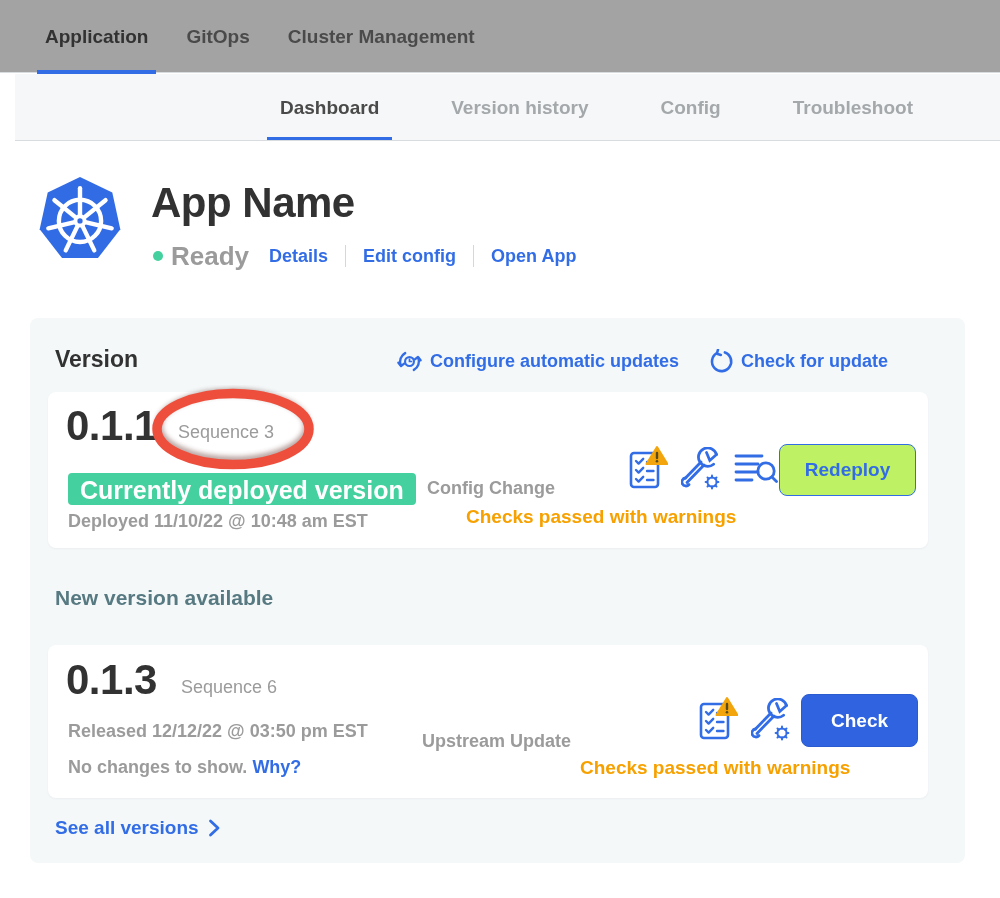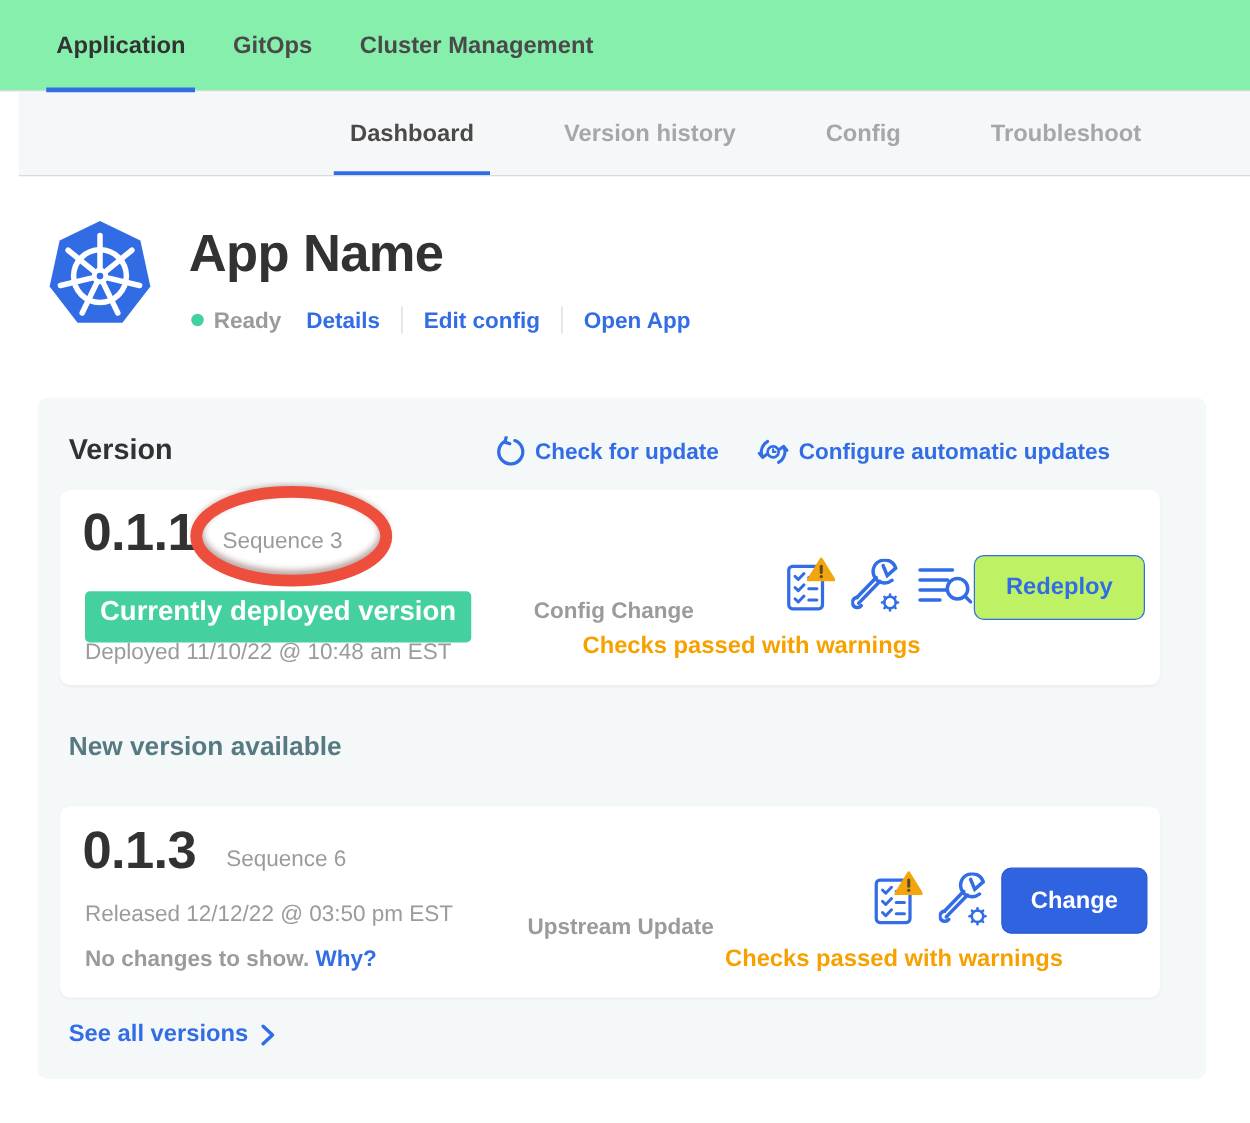--- a/index.html
+++ b/index.html
@@ -2,60 +2,60 @@
 <html><head>
 <meta charset="utf-8">
 <style>
   * { margin:0; padding:0; box-sizing:border-box; }
   html,body { background:#ffffff; }
   body { font-family:"Liberation Sans", sans-serif; }
   .page { position:relative; width:1000px; height:898px; background:#fff; overflow:hidden; }
 
   
   .topnav { position:absolute; top:0; left:0; width:1000px; height:73px;
-            border-bottom:1px solid #d9dcde; display:flex; padding-left:37px; background:#86efac; }
+            border-bottom:1px solid #d9dcde; display:flex; padding-left:37px; background:#a3a3a3; }
   .topnav-item { position:relative; display:flex; align-items:center; height:73px;
                  padding:0 8px; margin-right:22px; font-size:19px; font-weight:700; color:#4a4a4a; cursor:pointer; }
   .topnav-item.active { color:#323232; }
   .topnav-item.active::after { content:""; position:absolute; left:0; right:0; bottom:-1px; height:4px; background:#326de6; }
 
   
   .subnav { position:absolute; top:74px; left:15px; width:1000px; height:67px; background:#f6f7f8;
             border-bottom:1px solid #d9dcde; display:flex; padding-left:252px; overflow:hidden; }
   .subnav-item { position:relative; display:flex; align-items:center; height:67px;
                  padding:0 13px; margin-right:46px; font-size:19px; font-weight:700; color:#a4a8ab;
                  white-space:nowrap; cursor:pointer; }
   .subnav-item.active { color:#4a4a4a; }
   .subnav-item.active::after { content:""; position:absolute; left:0; right:0; bottom:0; height:4px; background:#326de6; }
 
   
   .app-logo { position:absolute; left:36px; top:174px; width:88px; height:92px; }
   .app-title { position:absolute; left:151px; top:179px; font-size:42px; font-weight:800; color:#323232; letter-spacing:-0.5px; }
   .app-status-row { position:absolute; left:153px; top:243px; display:flex; align-items:center; height:26px; }
   .status-dot { width:10px; height:10px; border-radius:50%; background:#44d19f; margin-right:8px; }
-  .status-text { font-size:18px; font-weight:600; color:#9b9b9b; margin-right:20px; }
+  .status-text { font-size:26px; font-weight:600; color:#9b9b9b; margin-right:20px; }
   .hdr-link { font-size:18px; font-weight:700; color:#326de6; cursor:pointer; text-decoration:none; }
   .hdr-sep { width:1px; height:22px; background:#d5d8da; margin:0 17px; }
 
   
   .version-card { position:absolute; left:30px; top:318px; width:935px; height:545px;
                   background:#f4f8f9; border-radius:8px; }
   .version-heading { position:absolute; left:55px; top:346px; font-size:23px; font-weight:800; color:#323232; }
   .update-actions { position:absolute; left:396px; top:348px; display:flex; align-items:center; gap:30px; }
   .update-action { display:flex; align-items:center; gap:7px; font-size:18px; font-weight:700; color:#326de6; cursor:pointer; white-space:nowrap; }
 
   .inner-card { position:absolute; background:#ffffff; border-radius:8px; box-shadow:0 1px 2px rgba(50,60,70,.05); }
   .card-deployed { left:48px; top:392px; width:880px; height:156px; }
   .card-available { left:48px; top:645px; width:880px; height:153px; }
 
   .ver-number { position:absolute; font-size:42px; font-weight:800; color:#323232; letter-spacing:-0.5px; }
   .ver-seq { position:absolute; font-size:18px; font-weight:400; color:#9b9b9b; }
   .deployed-badge { position:absolute; left:68px; top:473px; background:#44d19f; color:#fff;
-                    font-size:22px; font-weight:700; padding:3px 12px 12px; border-radius:4px; }
-  .ts-text { position:absolute; font-size:18px; font-weight:400; color:#9b9b9b; }
+                    font-size:25px; font-weight:700; padding:3px 12px 0; border-radius:4px; }
+  .ts-text { position:absolute; font-size:18px; font-weight:700; color:#9b9b9b; }
   .source-label { position:absolute; font-size:18px; font-weight:700; color:#9b9b9b;margin-top:20px; }
   .checks-text { position:absolute; font-size:19px; font-weight:700; color:#f7a101; white-space:nowrap; }
   .nochanges { position:absolute; left:68px; top:757px; font-size:18px; font-weight:700; color:#9b9b9b; }
   .nochanges a { color:#326de6; text-decoration:none; cursor:pointer; }
 
   .icon-row { position:absolute; display:flex; align-items:center; gap:13px; height:52px; }
   .icon-btn { cursor:pointer; display:flex; align-items:center; }
 
   .btn { position:absolute; display:flex; align-items:center; justify-content:center;
          font-size:19px; font-weight:700; border-radius:8px; cursor:pointer; }
@@ -130,36 +130,36 @@
     <span class="hdr-sep"></span>
     <span class="hdr-link">Open App</span>
   </div>
 
   <div class="version-card"></div>
 
   <div class="version-heading">Version</div>
 
   <div class="update-actions">
     <div class="update-action">
-      <svg width="25" height="25" viewBox="0 0 26 26">
-        <path d="M8.2 4.3 A10 10 0 1 0 16.5 3.6" fill="none" stroke="#326de6" stroke-width="2.7" stroke-linecap="round"></path>
-        <path d="M9.3 0.8 L8.2 4.9 L12.3 6.2" fill="none" stroke="#326de6" stroke-width="2.7" stroke-linecap="round" stroke-linejoin="round"></path>
-      </svg>
-      <span>Check for update</span>
-    </div>
-    <div class="update-action">
       <svg width="27" height="27" viewBox="0 0 28 28">
         <path d="M5 18 A10 10 0 0 1 9.5 5.3" fill="none" stroke="#326de6" stroke-width="2.5" stroke-linecap="round"></path>
         <path d="M2.5 15.2 L5.2 18.6 L8.5 16.2" fill="none" stroke="#326de6" stroke-width="2.5" stroke-linecap="round" stroke-linejoin="round"></path>
         <path d="M23 10 A10 10 0 0 1 18.5 22.7" fill="none" stroke="#326de6" stroke-width="2.5" stroke-linecap="round"></path>
         <path d="M25.5 12.8 L22.8 9.4 L19.5 11.8" fill="none" stroke="#326de6" stroke-width="2.5" stroke-linecap="round" stroke-linejoin="round"></path>
         <circle cx="14" cy="14" r="4.6" fill="none" stroke="#326de6" stroke-width="2.2"></circle>
         <path d="M14 11.8 V14 H16" fill="none" stroke="#326de6" stroke-width="1.8" stroke-linecap="round"></path>
       </svg>
       <span>Configure automatic updates</span>
+    </div>
+    <div class="update-action">
+      <svg width="25" height="25" viewBox="0 0 26 26">
+        <path d="M8.2 4.3 A10 10 0 1 0 16.5 3.6" fill="none" stroke="#326de6" stroke-width="2.7" stroke-linecap="round"></path>
+        <path d="M9.3 0.8 L8.2 4.9 L12.3 6.2" fill="none" stroke="#326de6" stroke-width="2.7" stroke-linecap="round" stroke-linejoin="round"></path>
+      </svg>
+      <span>Check for update</span>
     </div>
   </div>
 
   <div class="inner-card card-deployed"></div>
   <div class="ver-number" style="left:66px; top:402px;">0.1.1</div>
   <div class="ver-seq" style="left:178px; top:422px;">Sequence 3</div>
 
   <div class="deployed-badge">Currently deployed version</div>
   <div class="ts-text" style="left:68px; top:511px;">Deployed 11/10/22 @ 10:48 am EST</div>
 
@@ -273,21 +273,21 @@
             <line x1="35.6" y1="35" x2="37.4" y2="35"></line>
           <line x1="26.5" y1="30.5" x2="27.8" y2="31.8"></line>
             <line x1="34.2" y1="38.2" x2="35.5" y2="39.5"></line>
           <line x1="35.5" y1="30.5" x2="34.2" y2="31.8"></line>
             <line x1="27.8" y1="38.2" x2="26.5" y2="39.5"></line>
         </g>
       </svg>
     </span>
   </div>
 
-  <div class="btn btn-solid">Change</div>
+  <div class="btn btn-solid">Check</div>
   <div class="checks-text" style="left:580px; top:757px;">Checks passed with warnings</div>
 
   <div class="see-all">
     <span>See all versions</span>
     <svg width="12" height="18" viewBox="0 0 12 18">
       <polyline points="2.5,2 10,9 2.5,16" fill="none" stroke="#326de6" stroke-width="2.8" stroke-linecap="round" stroke-linejoin="round"></polyline>
     </svg>
   </div>
 
 </div>

